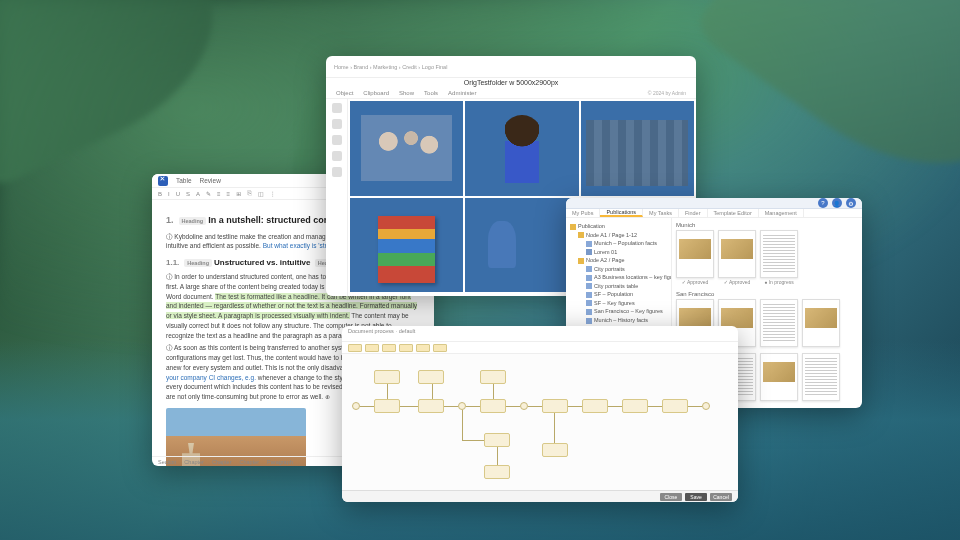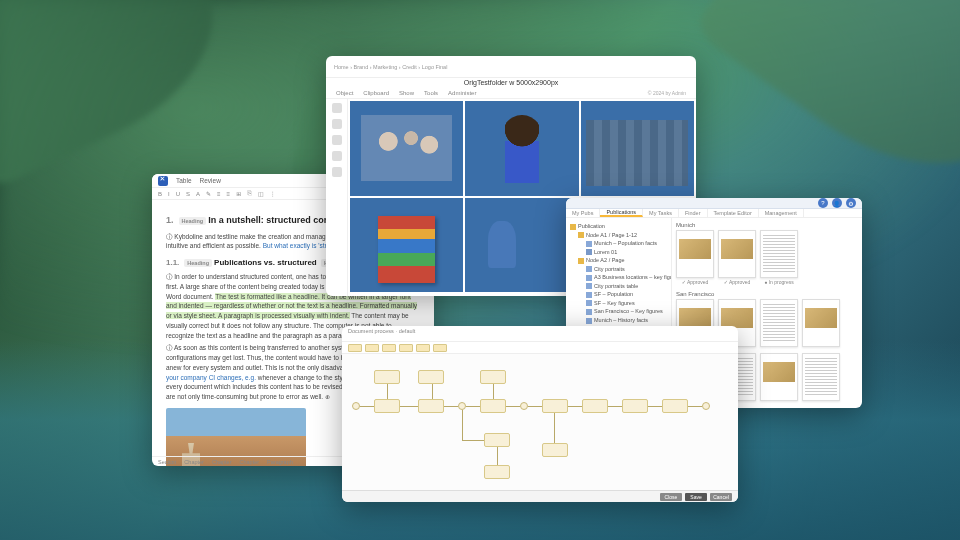--- a/index.html
+++ b/index.html
@@ -118,21 +118,21 @@
     <span>≡</span>
     <span>≡</span>
     <span>⊞</span>
     <span>⎘</span>
     <span>◫</span>
     <span>⋮</span>
   </div>
   <div class="body">
     <h1><span class="num">1.</span><span class="badge">Heading</span><span>In a nutshell: structured content</span> <span class="badge">Heading</span></h1>
     <p>ⓘ <span>Kybdoline and testline make the creation and management of structured content as intuitive and efficient as possible.</span> <span class="link">But what exactly is 'structured content'?</span> ⊕</p>
-    <h2><span class="num">1.1.</span><span class="badge">Heading</span><span>Publications vs. structured</span> <span class="badge">Heading</span></h2>
+    <h2><span class="num">1.1.</span><span class="badge">Heading</span><span>Unstructured vs. intuitive</span> <span class="badge">Heading</span></h2>
     <p>ⓘ <span>In order to understand structured content, one has to look at unstructured content first. A large share of the content being created today is unstructured, for example in a Word document.</span> <span class="hl">The test is formatted like a headline. It can be written in a larger font and indented — regardless of whether or not the text is a headline. Formatted manually or via style sheet. A paragraph is processed visually with indent.</span> <span>The content may be visually correct but it does not follow any structure. The computer is not able to recognize the text as a headline and the paragraph as a paragraph.</span> ⊕</p>
     <p>ⓘ <span>As soon as this content is being transferred to another system however, these optical configurations may get lost. Thus, the content would have to be individually adjusted anew for every system and outlet. This is not the only disadvantage of this procedure.</span> <span class="link">If your company CI changes, e.g.</span> <span>whenever a change to the style structure model — every document which includes this content has to be revised as well. These changes are not only time-consuming but prone to error as well.</span> ⊕</p>
     <div class="img"></div>
   </div>
   <div class="footer">
     <span>Section</span>
     <span>Chapter</span>
     <span>Chapter</span>
     <span>Chapter</span>
     <span>Paragraph</span>

